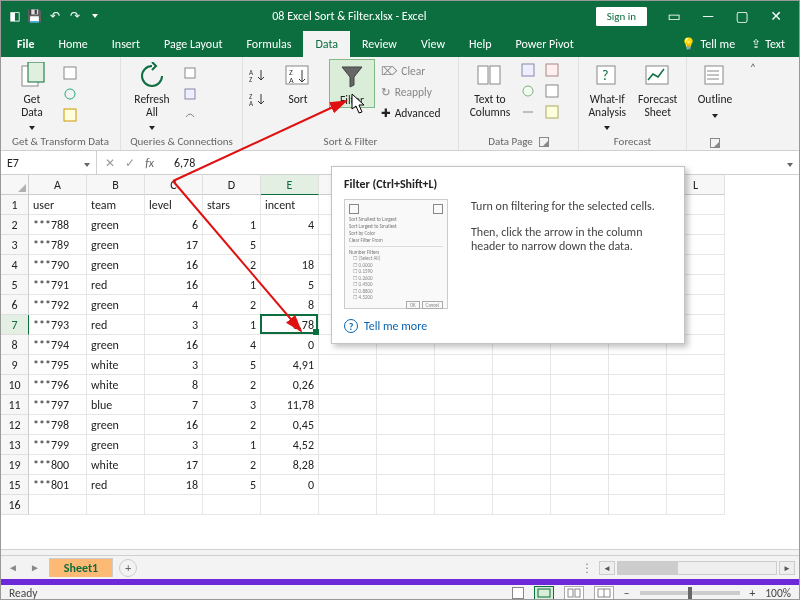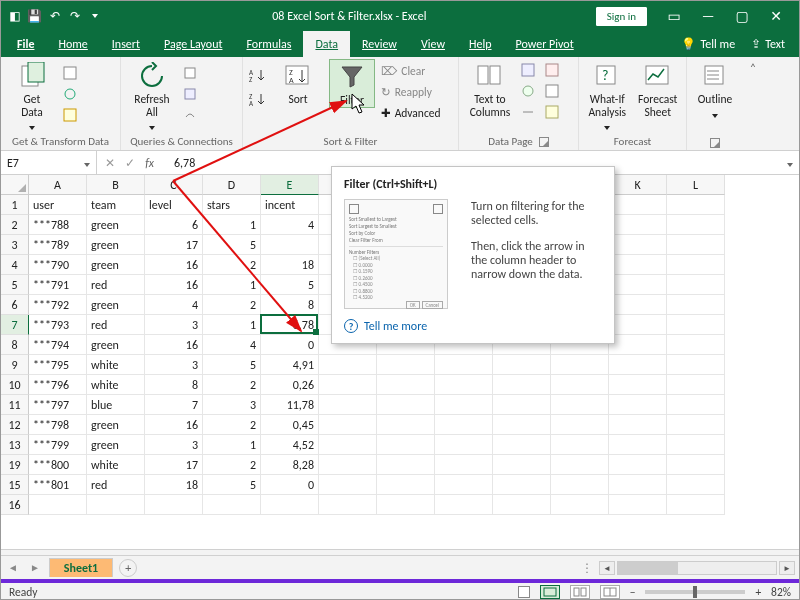--- a/index.html
+++ b/index.html
@@ -10,21 +10,21 @@
   .titlebar .qat { display: flex; gap: 4px; align-items: center; }
   .titlebar .qat .icon { width: 16px; height: 16px; display: flex; align-items: center; justify-content: center; color: #fff; font-size: 12px; }
   .titlebar .title { flex: 1; text-align: center; font-size: 12px; white-space: nowrap; }
   .titlebar .signin { background: #fff; color: #0c6e3e; font-size: 11px; padding: 2px 10px; border: 1px solid #fff; border-radius: 1px; margin-right: 10px; }
   .titlebar .winctl { display: flex; gap: 0; }
   .titlebar .winctl div { width: 34px; height: 28px; display: flex; align-items: center; justify-content: center; color: #fff; font-size: 14px; }
   .chev-down::after { content:""; display:inline-block; border-left:3px solid transparent; border-right:3px solid transparent; border-top:4px solid currentColor; }
 
   
   .ribbon-tabs { height: 26px; background: #0c6e3e; color: #fff; display: flex; align-items: stretch; padding-left: 4px; font-size: 12px; }
-  .ribbon-tabs .tab { padding: 0 12px; display: flex; align-items: center; cursor: default; text-decoration: underline; }
+  .ribbon-tabs .tab { padding: 0 12px; display: flex; align-items: center; cursor: default; }
   .ribbon-tabs .tab.active { background: #f3f3f3; color: #0c6e3e; font-weight: 400; }
   .ribbon-tabs .tab.file { font-weight: 600; }
   .ribbon-tabs .spacer { flex: 1; }
   .ribbon-tabs .right { display: flex; align-items: center; gap: 4px; padding-right: 8px; }
   .ribbon-tabs .right .item { display: flex; align-items: center; gap: 4px; padding: 0 6px; }
 
   
   .ribbon { height: 94px; background: #f3f3f3; border-bottom: 1px solid #d0d0d0; display: flex; }
   .ribbon-group { display: flex; flex-direction: column; border-right: 1px solid #e1e1e1; padding: 2px 6px 0 6px; }
   .ribbon-group .groupbody { flex: 1; display: flex; align-items: flex-start; gap: 6px; }
@@ -69,29 +69,29 @@
   .tabstrip { height:24px; background:#f3f3f3; border-top:1px solid #d0d0d0; display:flex; align-items:center; padding:0 4px; gap:6px;}
   .tabstrip .navbtn { color:#888; padding:0 3px; font-size:10px;}
   .tabstrip .sheet-tab { background:#fdba74; border:1px solid #ccc; border-bottom:none; padding:2px 14px; font-size:12px; font-weight:600; color:#0c6e3e; }
   .tabstrip .add { width:18px;height:18px;border:1px solid #ccc; border-radius:50%; display:flex;align-items:center;justify-content:center;color:#666;font-size:12px;}
   .tabstrip .hscroll { flex:1; display:flex; justify-content:flex-end; align-items:center; gap:2px;}
   .scroll-track { width:160px; height:14px; background:#eee; border:1px solid #ccc; position:relative;}
   .scroll-thumb { position:absolute; left:0; top:0; bottom:0; width:60px; background:#cdcdcd;}
   .scroll-arrow { width:16px;height:14px;border:1px solid #ccc;background:#eee;display:flex;align-items:center;justify-content:center;font-size:8px;color:#555;}
 
   
-  .statusbar { height:22px; background:#f3f3f3; border-top:4px solid #6d28d9; display:flex; align-items:center; padding:0 8px; font-size:11.5px; color:#444; gap:10px;}
+  .statusbar { height:22px; background:#f3f3f3; border-top:6px solid #6d28d9; display:flex; align-items:center; padding:0 8px; font-size:11.5px; color:#444; gap:10px;}
   .statusbar .spacer { flex:1;}
   .viewbtn { width:20px;height:14px;border:1px solid #aaa;background:#fff; display:flex;align-items:center;justify-content:center;}
   .viewbtn.active{background:#d9edd9;border-color:#0c6e3e;}
   .zoom-slider { width:100px;height:4px;background:#ccc;position:relative;}
   .zoom-slider .thumb{position:absolute;left:48px;top:-4px;width:4px;height:12px;background:#666;}
 
   
-  .tooltip-card { position:absolute; left:330px; top:165px; width:284px; background:#fff; border:1px solid #c4c4c4; box-shadow:3px 3px 6px rgba(0,0,0,.25); padding:10px 12px; font-size:12px; z-index:50;}
+  .tooltip-card { position:absolute; left:330px; top:165px; width:354px; background:#fff; border:1px solid #c4c4c4; box-shadow:3px 3px 6px rgba(0,0,0,.25); padding:10px 12px; font-size:12px; z-index:50;}
   .tooltip-card .tt-title { font-weight:700; margin-bottom:8px;}
   .tooltip-card .tt-body { display:flex; gap:23px; }
   .tooltip-card .tt-img { width:104px;height:110px;border:1px solid #ccc;background:#f9f9f9;display:flex;flex-direction:column;padding:4px;font-size:5px;color:#888;}
   .tooltip-card .tt-img .hdr{display:flex;justify-content:space-between;}
   .tooltip-card .tt-img .hdr .sq{width:10px;height:10px;border:1px solid #888;}
   .tooltip-card .tt-txt { flex:1; color:#444; display:flex;flex-direction:column;gap:12px;}
   .tooltip-card .tt-more { margin-top:10px; display:flex; align-items:center; gap:6px; color:#0a64ad;}
   .tooltip-card .tt-more .q{width:14px;height:14px;border:1.5px solid #0a64ad;border-radius:50%;display:flex;align-items:center;justify-content:center;font-weight:700;font-size:10px;}
 
   
@@ -672,21 +672,21 @@
       <svg width="14" height="10">
         <rect x="1" y="1" width="12" height="8" fill="none" stroke="#888"></rect>
         <line x1="7" y1="1" x2="7" y2="9" stroke="#888"></line>
       </svg>
     </div>
   <span>−</span>
   <div class="zoom-slider">
       <div class="thumb"></div>
     </div>
   <span>+</span>
-  <span>82%</span>
+  <span>100%</span>
 </div>
 
 <div class="tooltip-card">
   <div class="tt-title">Filter (Ctrl+Shift+L)</div>
   <div class="tt-body">
     <div class="tt-img">
       <div class="hdr">
           <div class="sq"></div>
           <div class="sq"></div>
         </div>

